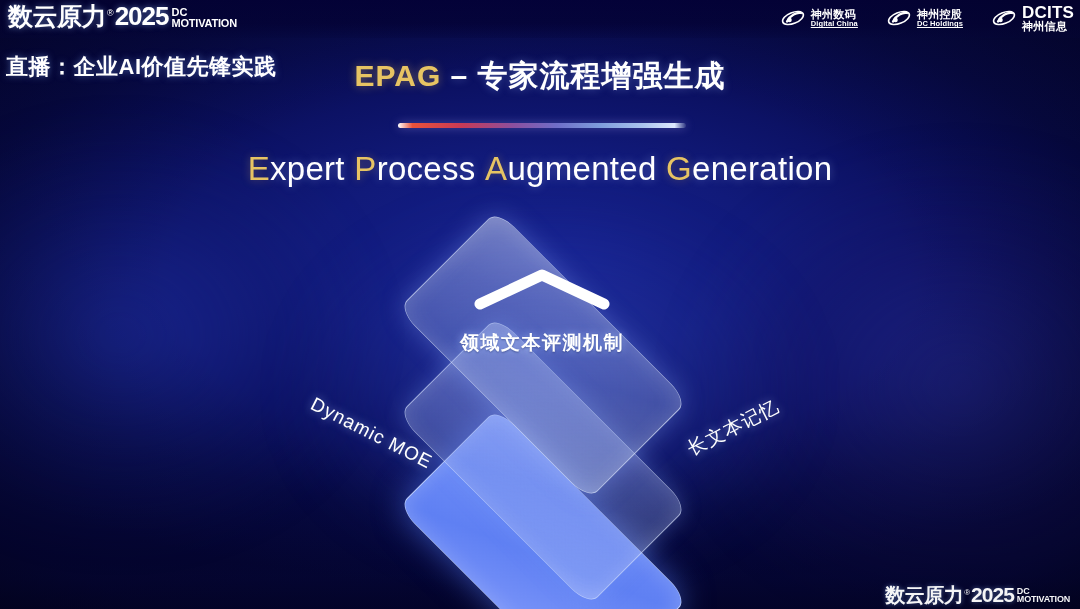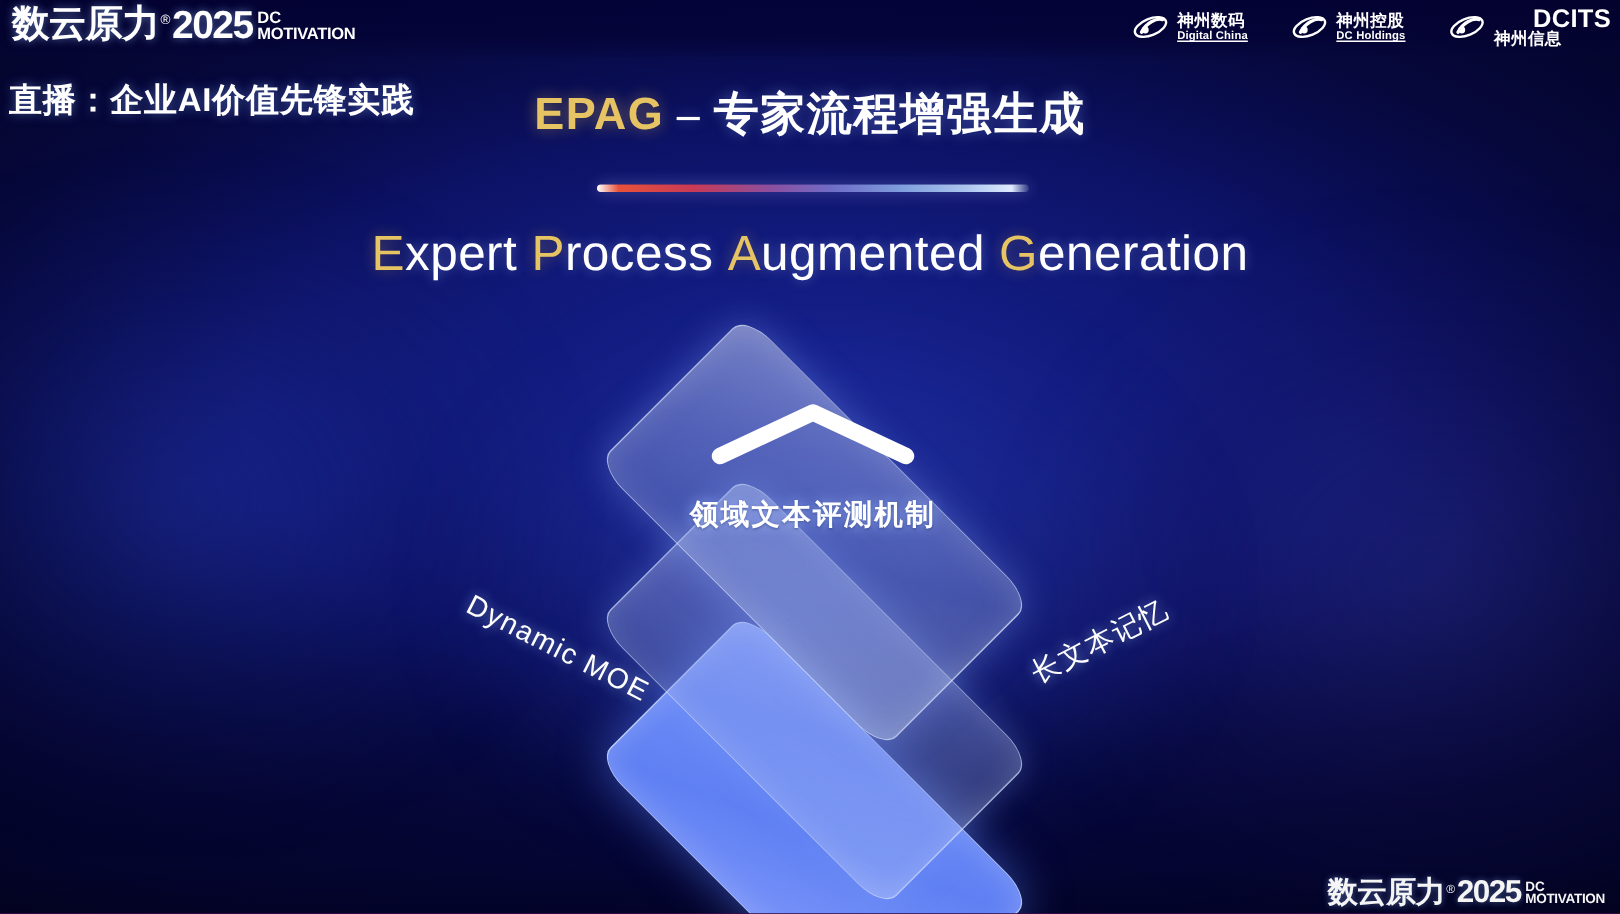--- a/index.html
+++ b/index.html
@@ -6,21 +6,21 @@
     margin: 0;
     padding: 0;
     background: #000;
   }
   #stage {
     position: relative;
     width: 1080px;
     height: 609px;
     overflow: hidden;
     font-family: "Liberation Sans", "DejaVu Sans", sans-serif;
-    background: #a21caf;
+    background: #c2410c;
   }
 
   
   .bg-base {
     position: absolute; inset: 0;
     background:
       radial-gradient(ellipse 70% 55% at 50% 42%, #15208c 0%, #111a7a 30%, #0b1060 55%, #070a47 78%, #05063a 100%),
       linear-gradient(180deg, #06084a 0%, #0b1066 35%, #090d55 70%, #05063a 100%);
   }
   .bg-glow-left {
@@ -97,41 +97,40 @@
     display: flex; align-items: center; gap: 28px;
   }
   .partner {
     display: flex; align-items: center; gap: 5px;
     color: #fff;
   }
   .swirl { width: 26px; height: 24px; flex: 0 0 auto; }
   .partner-txt { display: flex; flex-direction: column; line-height: 1.05; }
   .partner-cn { font-size: 11px; font-weight: 700; letter-spacing: 0.3px; white-space: nowrap; }
   .partner-en { font-size: 7.5px; font-weight: 700; letter-spacing: 0.1px; white-space: nowrap; text-decoration: underline; }
-  .partner-big { font-size: 17px; font-weight: 700; letter-spacing: 0.2px; line-height: 1; margin-left: 26px; }
+  .partner-big { font-size: 17px; font-weight: 700; letter-spacing: 0.2px; line-height: 1; }
 
   
   .main-title {
     position: absolute;
     left: 0; right: 0; top: 56px;
     text-align: center;
     white-space: nowrap;
   }
   .mt-epag {
     font-size: 30px; font-weight: 700;
     color: #e7c463;
     letter-spacing: 1px;
     text-shadow: 0 0 10px rgba(230,190,90,0.45);
   }
   .mt-rest {
     font-size: 30px; font-weight: 700;
     color: #ffffff;
     letter-spacing: 1px;
     text-shadow: 0 0 9px rgba(150,180,255,0.4);
-    font-family: Liberation Serif, serif;
   }
 
   .divider-bar {
     position: absolute;
     left: 398px; top: 123px;
     width: 288px; height: 5px;
     border-radius: 3px;
     background: linear-gradient(90deg,
        #ffffff 0%, #e8523a 5%, #c93a55 22%,
        #8c4f9e 40%, #6f6ec8 55%, #7e9ddc 70%,

